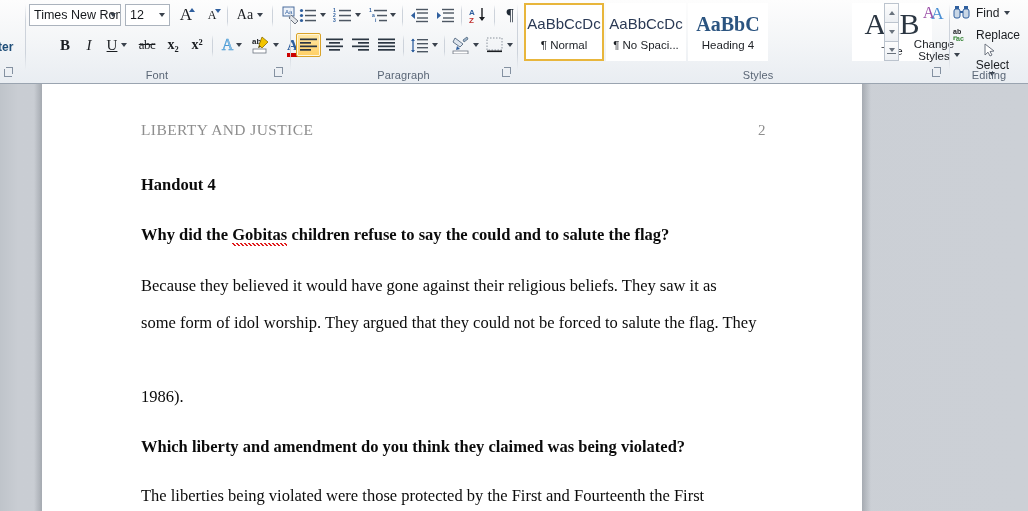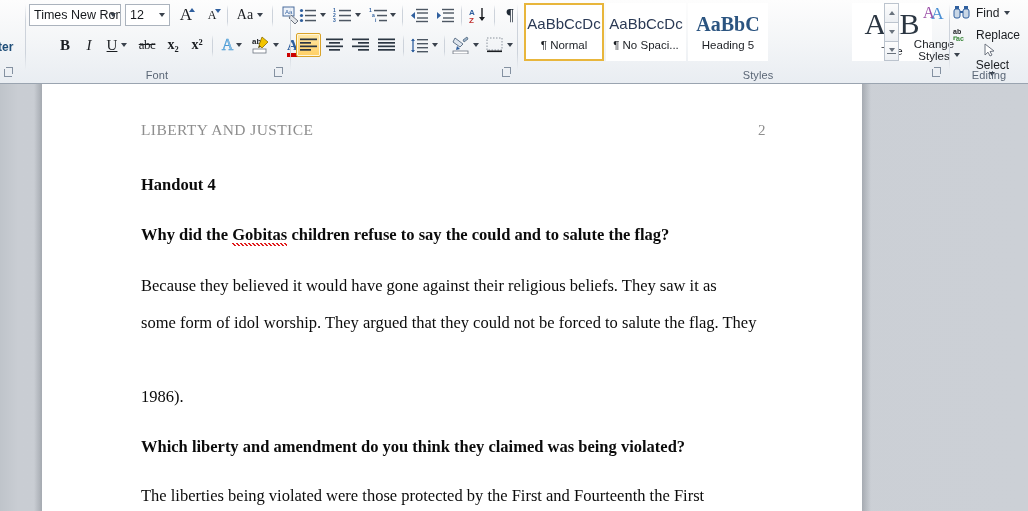--- a/index.html
+++ b/index.html
@@ -377,39 +377,40 @@
       </div>
 
       <div class="btn" style="left:192px;top:33px;width:32px;height:24px;">
         <svg width="18" height="16" viewBox="0 0 18 16">
           <rect x="1" y="1" width="15" height="12" fill="none" stroke="#8a929c" stroke-width="1" stroke-dasharray="1.5 1.5"></rect>
           <rect x="1" y="13.5" width="15" height="1.6" fill="#1a1d21"></rect>
         </svg>
         <span class="caret" style="margin-left:3px;"></span>
       </div>
 
+      <div class="grp-label">Paragraph</div>
       <div class="dlg" style="right:4px;bottom:5px;"></div>
     </div>
     <div class="grp-sep" style="left:517px;"></div>
 
     <div class="grp" style="left:518px;width:430px;">
 
       <div class="stylebox active" style="left:6px;">
         <div class="sprev">AaBbCcDc</div>
         <div class="sname">¶ Normal</div>
       </div>
 
       <div class="stylebox" style="left:88px;border:none;">
         <div class="sprev">AaBbCcDc</div>
         <div class="sname">¶ No Spaci...</div>
       </div>
 
       <div class="stylebox" style="left:170px;border:none;">
         <div class="sprev" style="font-family:'Liberation Serif',serif;font-size:20px;font-weight:bold;color:#2b5480;">AaBbC</div>
-        <div class="sname">Heading 5</div>
+        <div class="sname">Heading 4</div>
       </div>
 
 
       <div class="stylebox" style="left:334px;border:none;">
         <div class="sprev" style="font-family:'Liberation Serif',serif;font-size:30px;color:#2b3642;line-height:32px;">AaB</div>
         <div class="sname">Title</div>
       </div>
 
       <div style="position:absolute;left:366px;top:3px;width:15px;height:58px;display:flex;flex-direction:column;">
         <div style="flex:1;box-sizing:border-box;background:linear-gradient(to bottom,#fdfdfd,#eceff3);border:1px solid #bcc4ce;display:flex;align-items:center;justify-content:center;">

